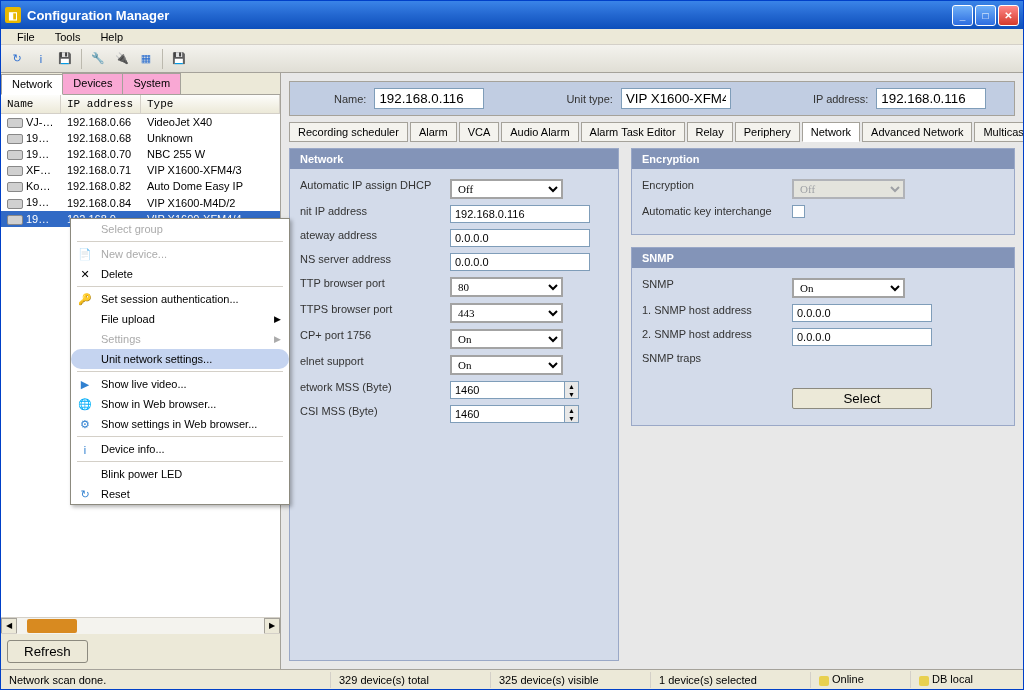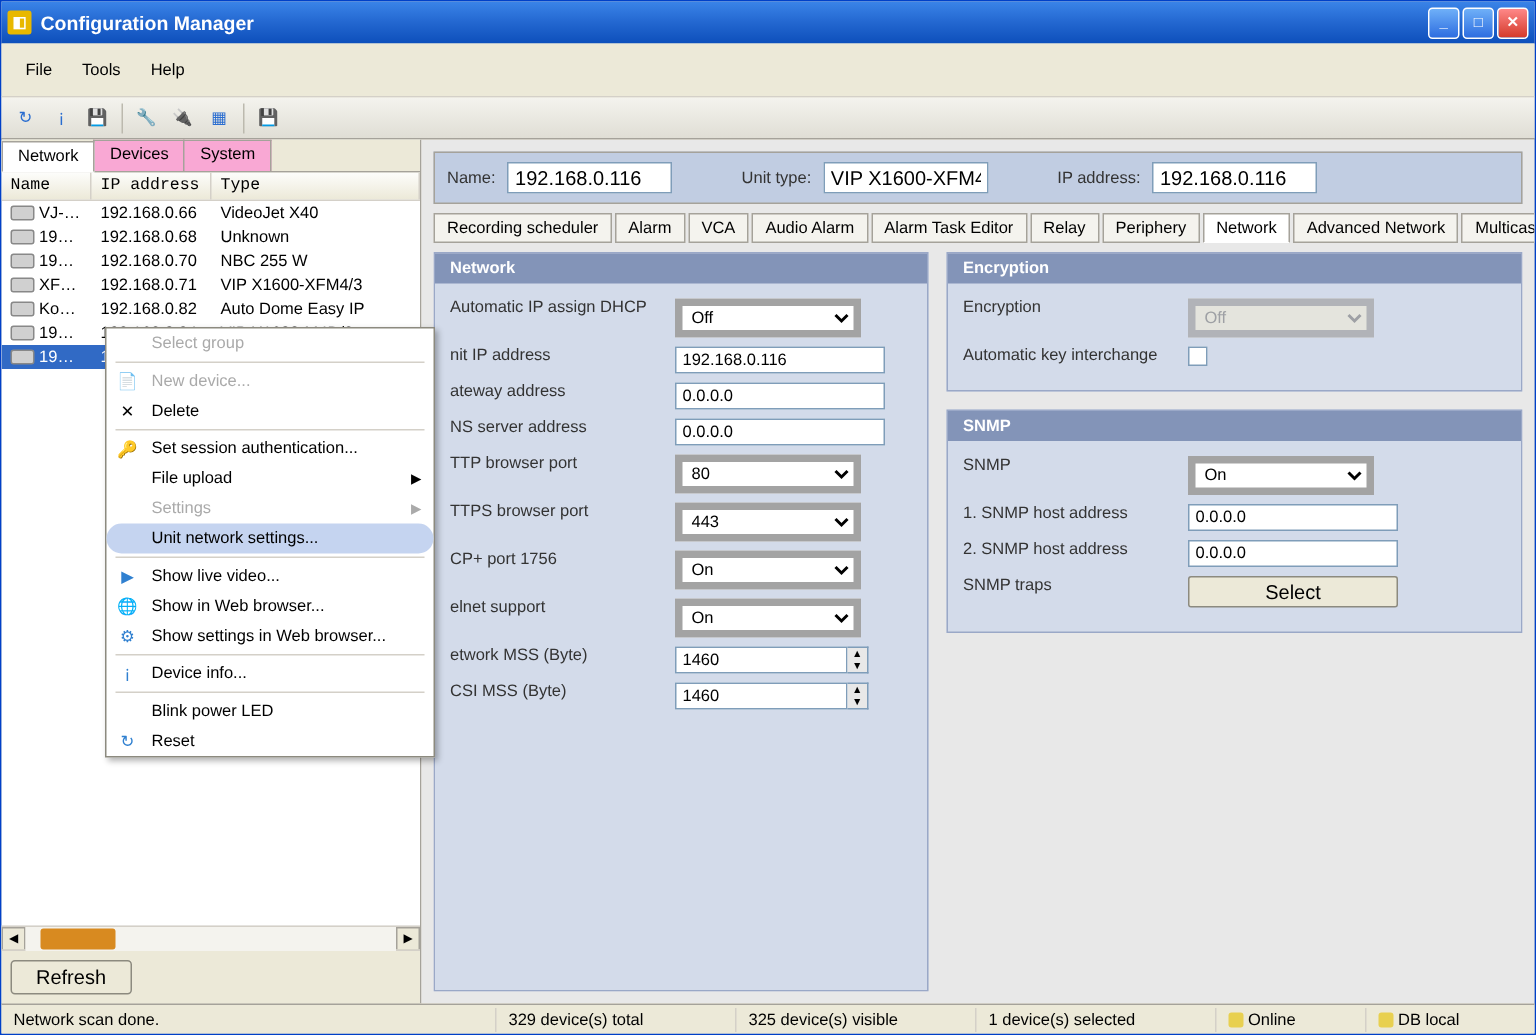--- a/index.html
+++ b/index.html
@@ -8,21 +8,21 @@
 .window { width: 1024px; height: 690px; background: #ece9d8; display: flex; flex-direction: column; border: 1px solid #0040c8; }
 
 .titlebar { height: 28px; background: linear-gradient(to bottom, #3a84e8 0%, #2367d0 50%, #0d4fbb 100%); display: flex; align-items: center; padding: 0 4px; color: white; font-size: 13px; font-weight: bold; }
 .titlebar-icon { width: 16px; height: 16px; background: #e8b800; margin-right: 6px; border-radius: 2px; display: flex; align-items: center; justify-content: center; font-size: 10px; }
 .titlebar-text { flex: 1; }
 .win-buttons { display: flex; gap: 2px; }
 .win-btn { width: 21px; height: 21px; border: 1px solid #fff; border-radius: 3px; display: flex; align-items: center; justify-content: center; font-size: 10px; font-weight: bold; cursor: pointer; }
 .win-btn.min, .win-btn.max { background: linear-gradient(to bottom, #6fb0f8, #2d6de0); }
 .win-btn.close { background: linear-gradient(to bottom, #f88, #d43a2b); color: white; }
 
-.menubar { height: 36px; background: #ece9d8; display: flex; align-items: center; padding: 0 6px; border-bottom: 1px solid #d4d0c8; }
+.menubar { height: 16px; background: #ece9d8; display: flex; align-items: center; padding: 0 6px; border-bottom: 1px solid #d4d0c8; }
 .menuitem { padding: 2px 10px; cursor: pointer; }
 
 .toolbar { height: 28px; background: linear-gradient(to bottom, #f4f3ee, #e0ded5); display: flex; align-items: center; padding: 0 6px; gap: 4px; border-bottom: 1px solid #a5a29a; }
 .tb-btn { width: 20px; height: 20px; border-radius: 3px; display: flex; align-items: center; justify-content: center; cursor: pointer; }
 .tb-sep { width: 1px; height: 20px; background: #bcb9ae; margin: 0 2px; }
 
 .content { flex: 1; display: flex; overflow: hidden; }
 
 .left-panel { width: 280px; display: flex; flex-direction: column; border-right: 1px solid #a5a29a; background: #fff; }
 .left-tabs { height: 22px; display: flex; background: #ece9d8; border-bottom: 1px solid #a5a29a; }
@@ -43,45 +43,45 @@
 .refresh-area { padding: 6px; border-top: 1px solid #d4d0c8; background: #ece9d8; }
 .refresh-btn { padding: 3px 16px; background: #ece9d8; border: 1px solid #8c8a7f; border-radius: 3px; cursor: pointer; }
 .hscroll { height: 16px; background: #f0f0f0; border-top: 1px solid #d4d0c8; display: flex; align-items: center; }
 .hs-btn { width: 16px; height: 16px; background: #ece9d8; border: 1px solid #a5a29a; display: flex; align-items: center; justify-content: center; font-size: 8px; }
 .hs-track { flex: 1; height: 16px; background: #f4f3ee; position: relative; }
 .hs-thumb { position: absolute; left: 10px; width: 50px; height: 14px; top: 1px; background: #d88a20; border-radius: 2px; }
 
 .right-panel { flex: 1; display: flex; flex-direction: column; background: #e8e8e8; padding: 8px; gap: 6px; overflow: hidden; position: relative; }
 
 .info-bar { background: #c1cde2; border: 1px solid #a5a29a; padding: 6px 8px; display: flex; align-items: center; gap: 8px; }
-.info-label { color: #333; }
+.info-label { color: #333; margin-left: 36px; }
 .info-field { background: #fff; border: 1px solid #7f9db9; padding: 2px 4px; width: 110px; }
 
 .main-tabs { display: flex; align-items: center; gap: 2px; }
 .main-tab { padding: 3px 8px; background: #f4f3ee; border: 1px solid #a5a29a; cursor: pointer; font-size: 11px; white-space: nowrap; }
 .main-tab.active { background: #fff; border-bottom-color: #fff; }
 
 .panels-area { flex: 1; display: flex; gap: 12px; overflow: hidden; }
 .panels-left { width: 330px; display: flex; flex-direction: column; }
 .panels-right { flex: 1; display: flex; flex-direction: column; gap: 12px; }
 
 .config-panel { background: #d3dbea; border: 1px solid #9aa8c7; }
 .panel-header { background: #8394b8; color: white; font-weight: bold; padding: 4px 10px; }
 .panel-body { padding: 10px; }
 .form-row { display: flex; margin-bottom: 6px; }
 .form-label { width: 150px; color: #333; }
 .form-input { width: 140px; padding: 2px 4px; border: 1px solid #7f9db9; background: #fff; font-size: 11px; font-family: inherit; }
-.form-select { width: 124px; padding: 1px 2px; border: 5px solid #a3a3a3; background: #fff; font-size: 11px; font-family: Liberation Sans, sans-serif; }
+.form-select { width: 113px; padding: 1px 2px; border: 2px solid #a3a3a3; background: #fff; font-size: 11px; font-family: Liberation Serif, serif; }
 .form-select.disabled { background: #ece9d8; color: #888; }
 .form-spinner { width: 115px; padding: 2px 4px; border: 1px solid #7f9db9; background: #fff; font-size: 11px; }
 .spinner-wrap { display: flex; width: 140px; }
 .spinner-btns { width: 14px; display: flex; flex-direction: column; border: 1px solid #7f9db9; border-left: none; }
 .spinner-btn { flex: 1; background: #e8e8e8; font-size: 7px; display: flex; align-items: center; justify-content: center; }
 .form-checkbox { width: 13px; height: 13px; background: #fff; border: 1px solid #7f9db9; }
-.form-button { padding: 2px 16px; background: #ece9d8; border: 1px solid #8c8a7f; border-radius: 2px; cursor: pointer; width: 140px; }
+.form-button { padding: 2px 16px; background: #ece9d8; border: 1px solid #8c8a7f; border-radius: 2px; cursor: pointer; width: 140px; margin-top: 36px; }
 
 .context-menu { position: absolute; left: 70px; top: 218px; width: 220px; background: #fff; border: 1px solid #8c8a7f; box-shadow: 2px 2px 4px rgba(0,0,0,0.3); z-index: 100; }
 .ctx-item { display: flex; align-items: center; padding: 4px 8px 4px 30px; cursor: pointer; position: relative; }
 .ctx-item.disabled { color: #aaa; }
 .ctx-item.highlight { background: #c5d4f0; border-radius: 10px; }
 .ctx-item .ctx-icon { position: absolute; left: 6px; width: 16px; height: 16px; display: flex; align-items: center; justify-content: center; font-size: 11px; }
 .ctx-sep { height: 1px; background: #d4d0c8; margin: 2px 6px; }
 .ctx-arrow { margin-left: auto; font-size: 9px; }
 
 .statusbar { height: 20px; background: #ece9d8; border-top: 1px solid #a5a29a; display: flex; align-items: center; font-size: 11px; }

